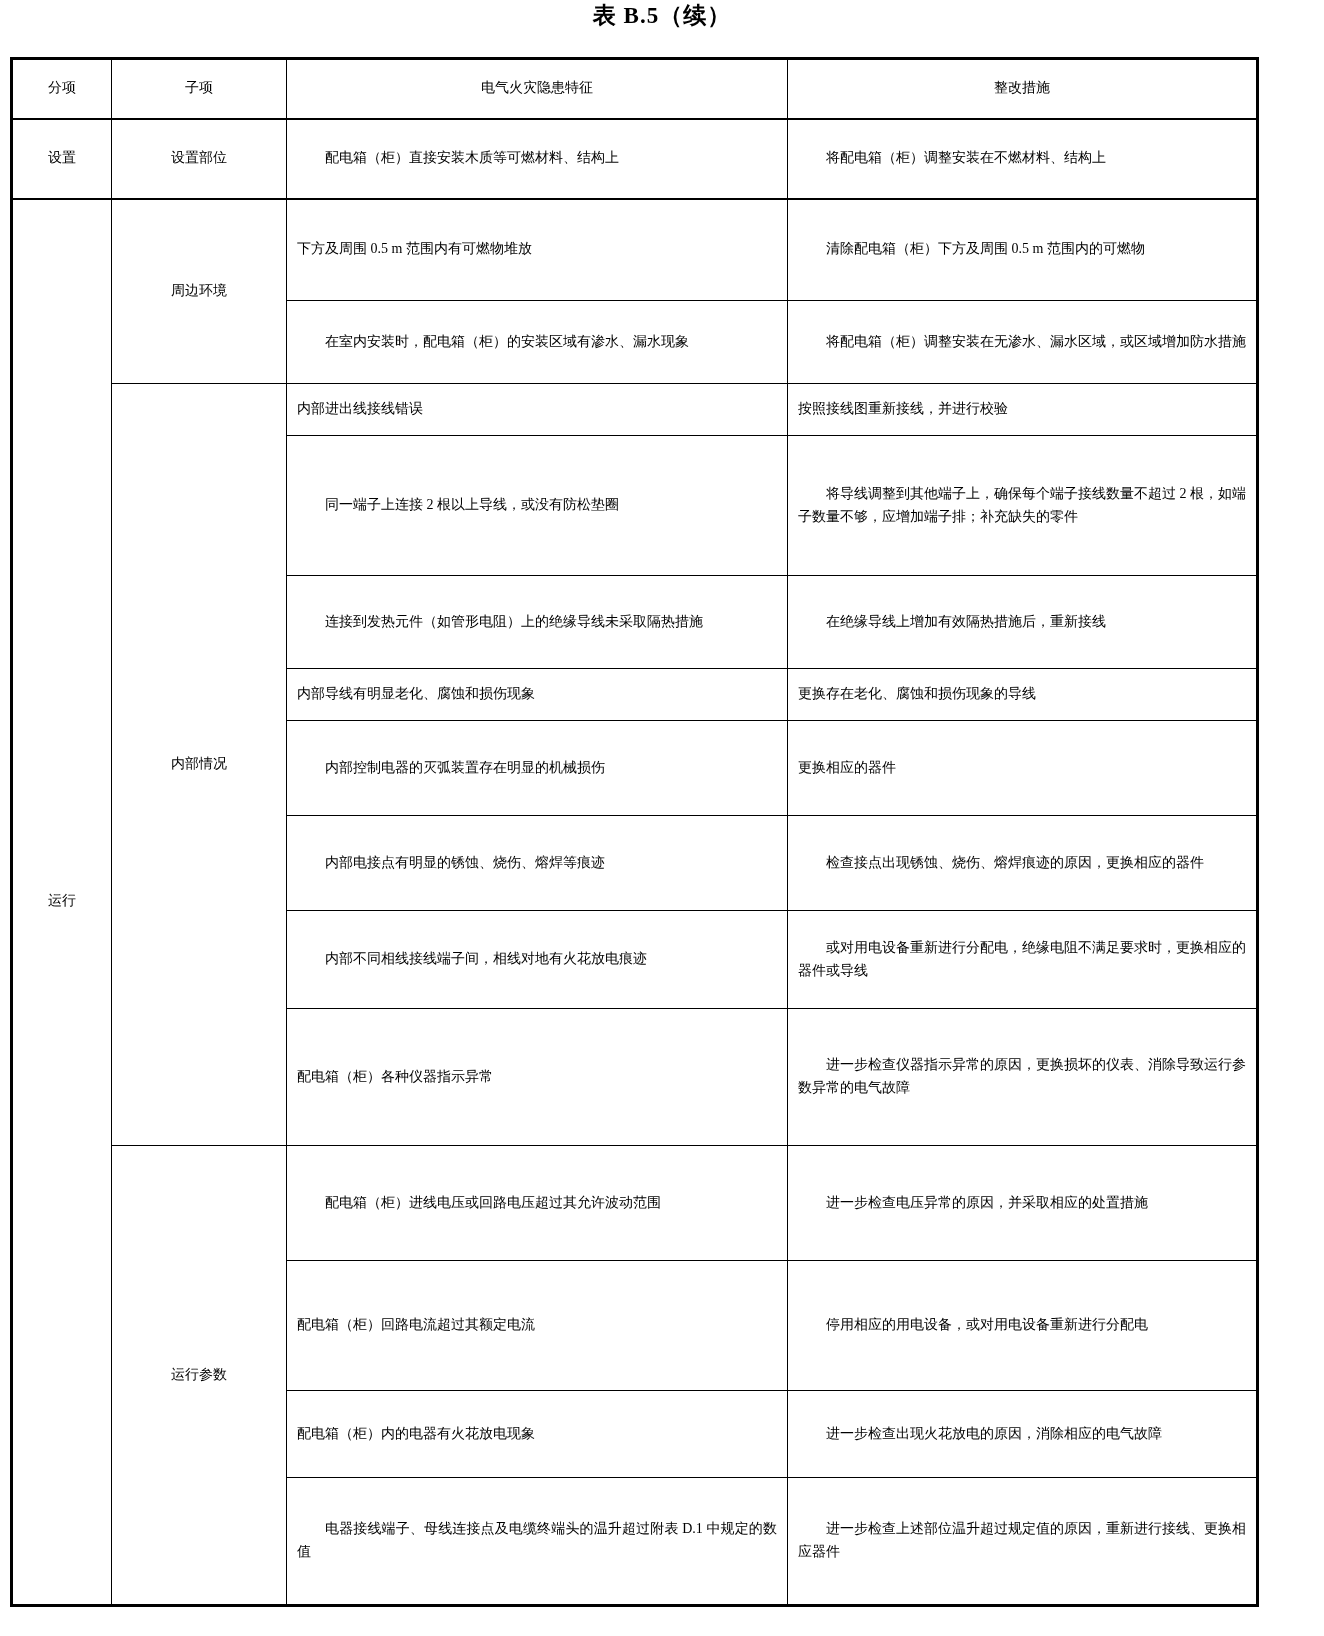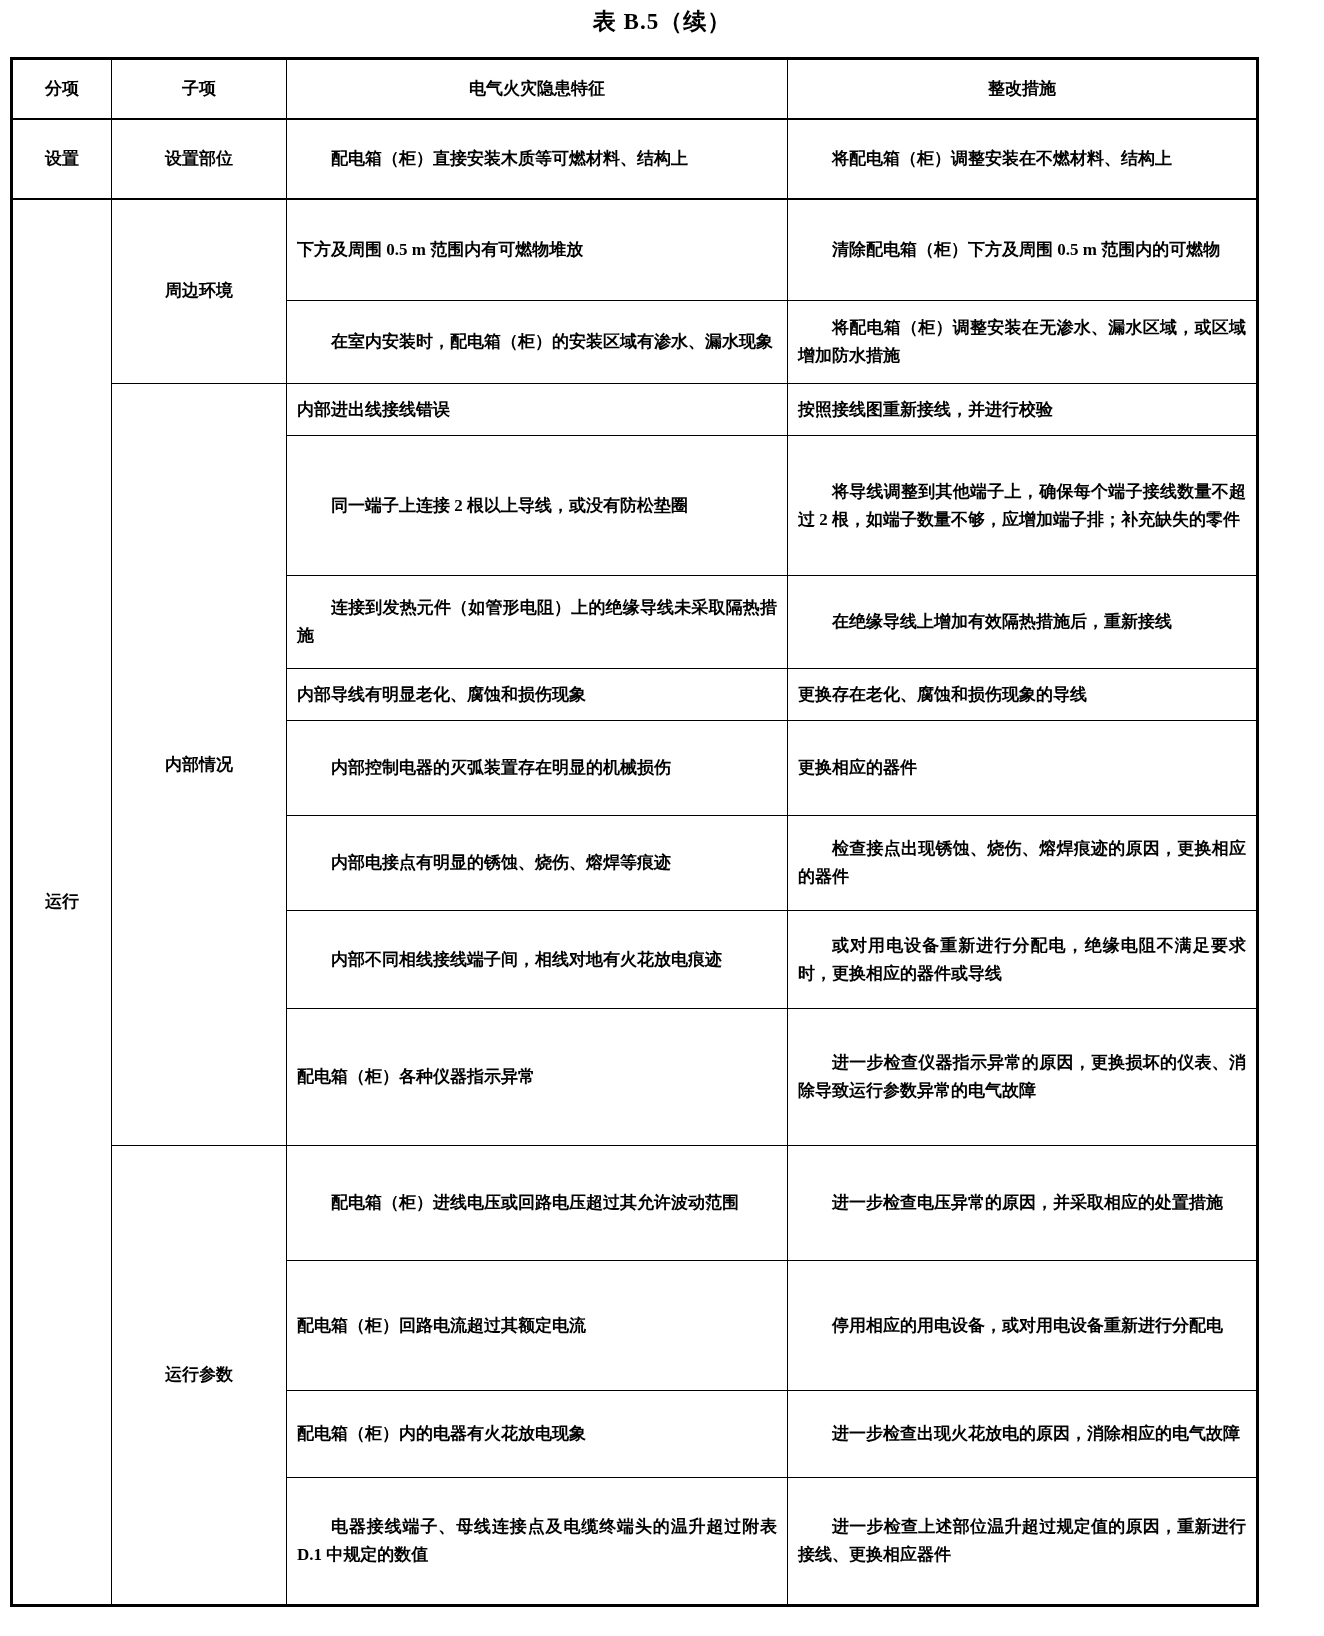--- a/index.html
+++ b/index.html
@@ -21,21 +21,21 @@
     height: 1636px;
     box-sizing: border-box;
   }
 
   .table-title {
     text-align: center;
     font-family: "Liberation Serif", "DejaVu Serif", serif;
     font-weight: bold;
     font-size: 23px;
     letter-spacing: 1px;
-    padding-top: 6px;
+    padding-top: 0;
     padding-bottom: 10px;
   }
 
   .table-wrap {
     position: absolute;
     left: 10px;
     top: 57px;
     width: 1246px;
   }
 
@@ -45,23 +45,23 @@
     table-layout: fixed;
     border-top: 3px solid #000;
     border-bottom: 3px solid #000;
     border-left: 3px solid #000;
     border-right: 3px solid #000;
   }
 
   table.b5 td, table.b5 th {
     border: 1.3px solid #000;
     vertical-align: middle;
-    font-size: 17px;
+    font-size: 14px;
     line-height: 1.62;
-    font-weight: bold;
+    font-weight: normal;
     padding: 6px 10px 6px 10px;
     box-sizing: border-box;
   }
 
   
   tr.group-sep > td,
   tr.group-sep > th { border-top: 2.6px solid #000; }
 
   td.sub-sep { border-top: 2.6px solid #000; }
 

